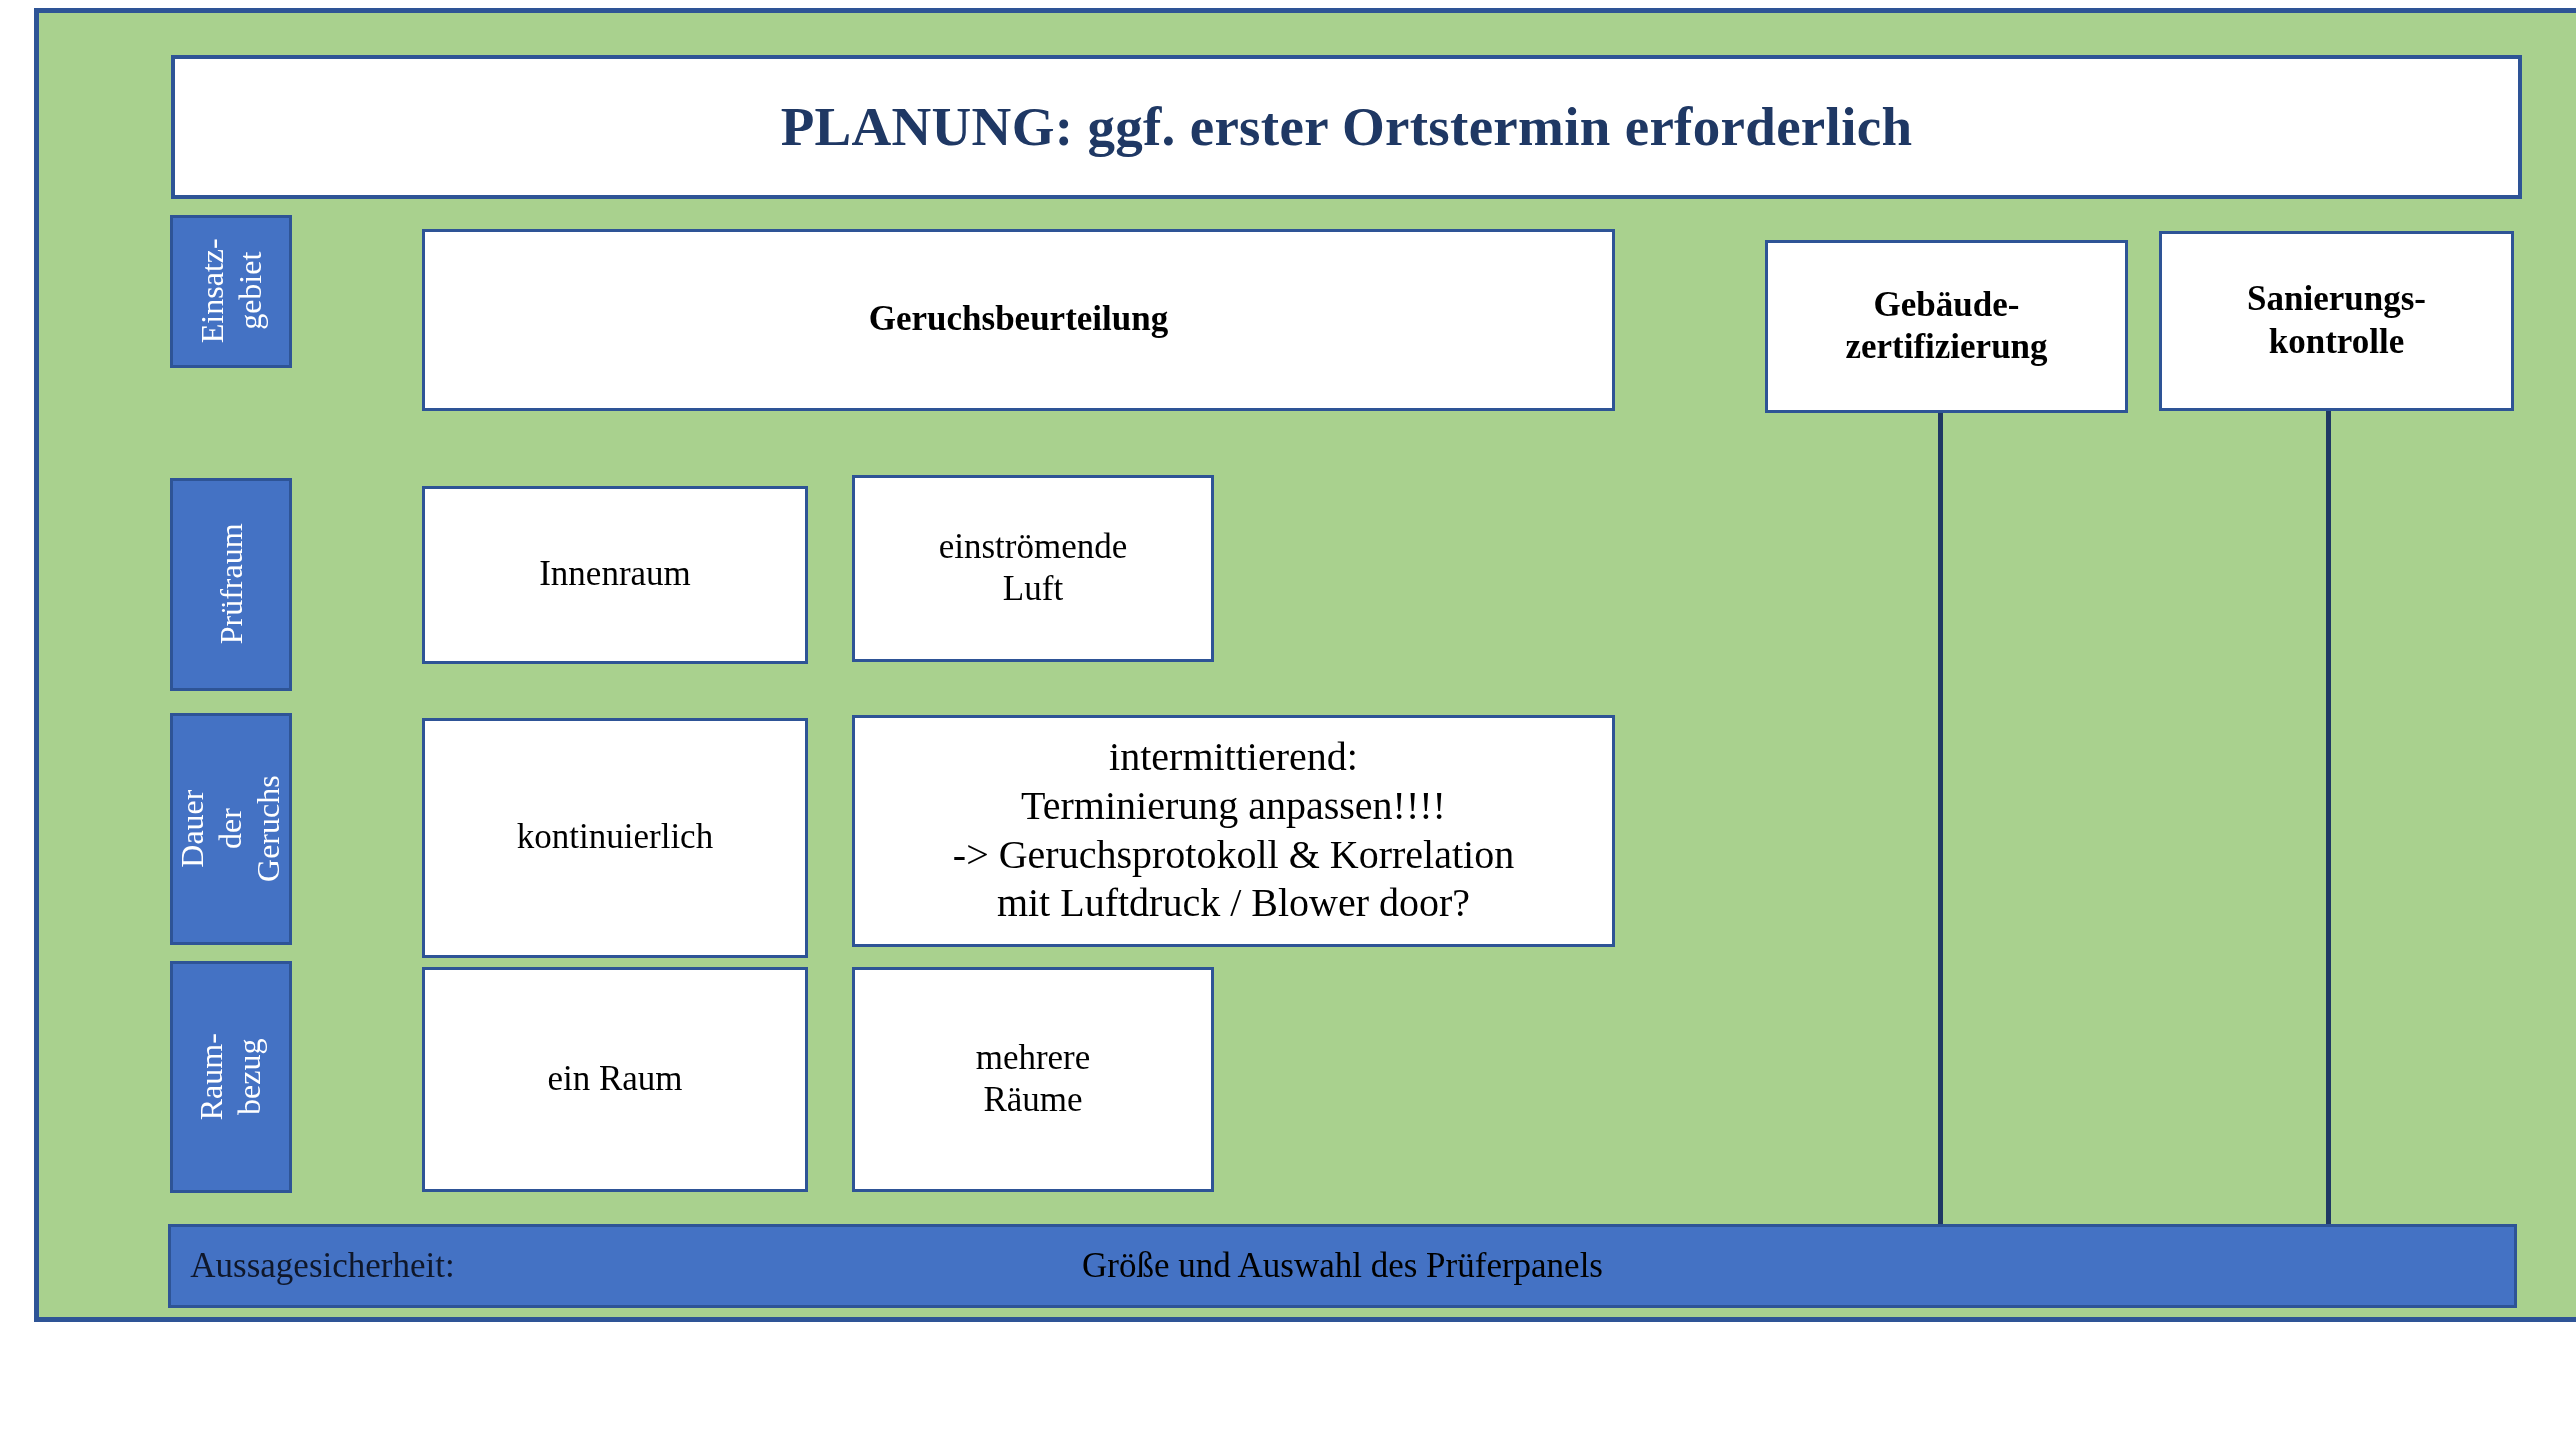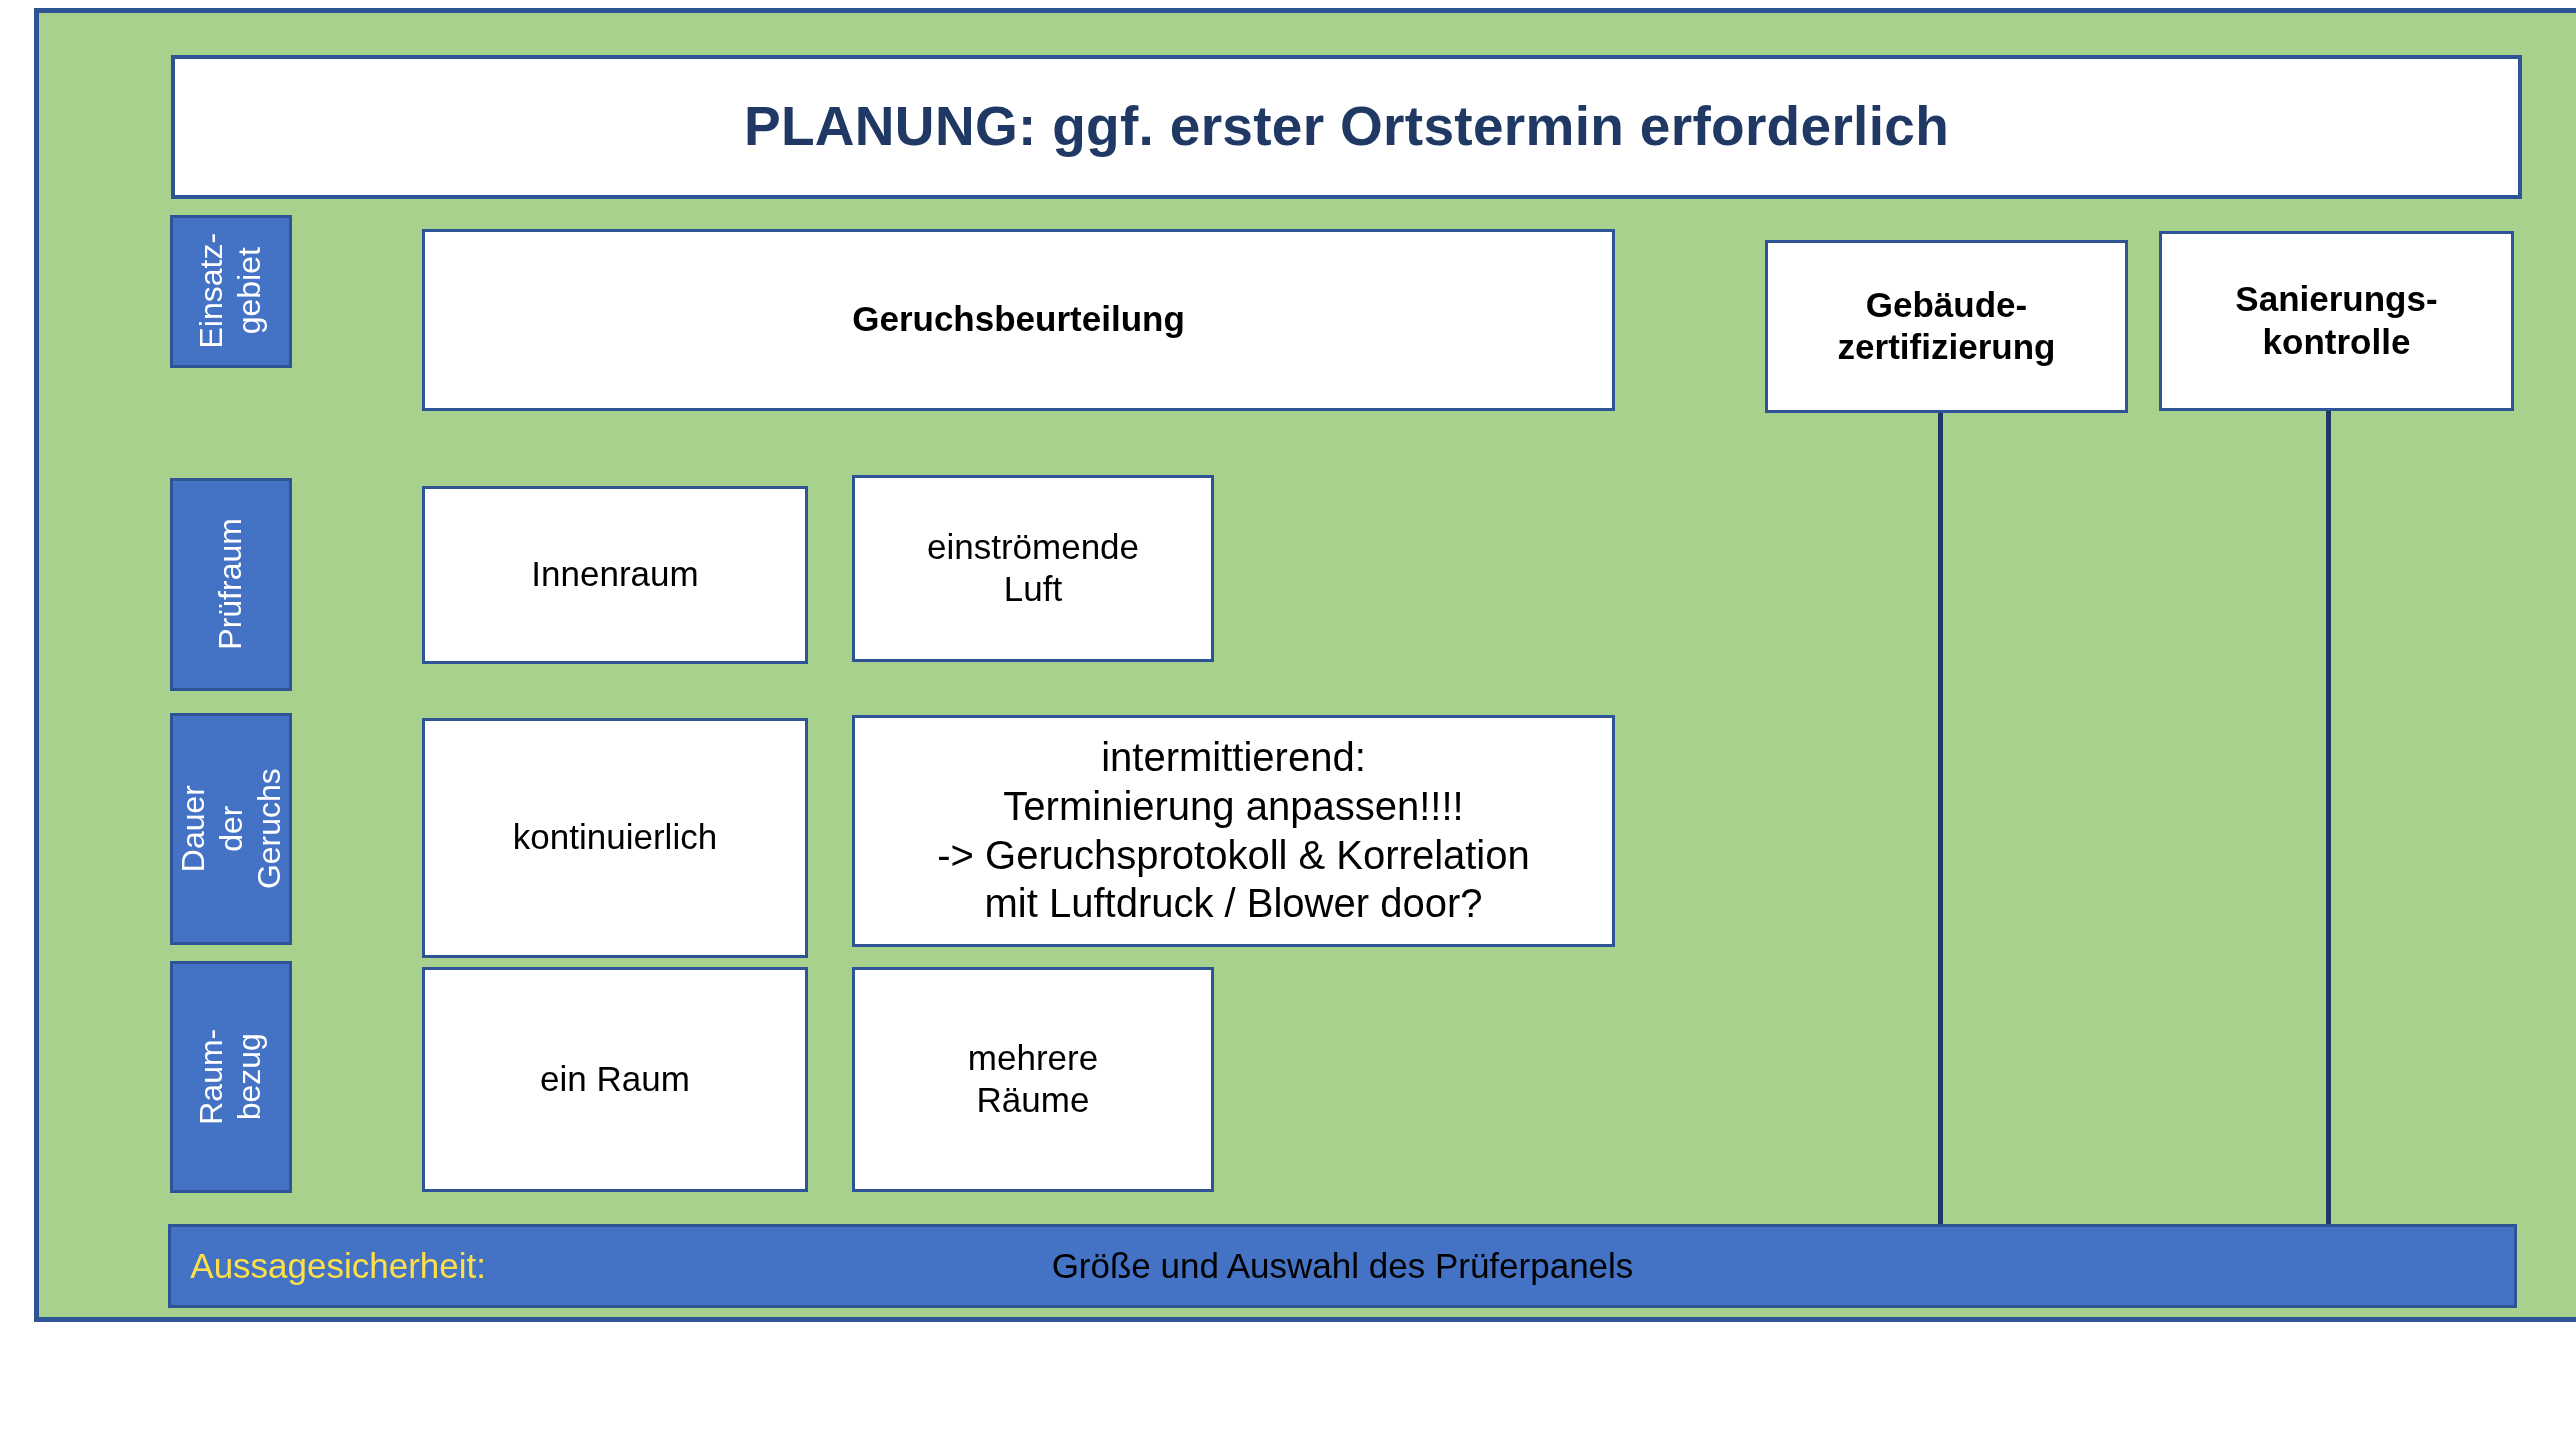--- a/index.html
+++ b/index.html
@@ -1,19 +1,19 @@
 <!DOCTYPE html>
 <html style="font-size:10.3px"><head>
 <meta charset="utf-8">
 <style>
   html,body{margin:0;padding:0;background:#ffffff;}
   body{width:2576px;height:1449px;overflow:hidden;
        font-family:"Liberation Sans","DejaVu Sans",sans-serif;}
 
-  #slide{position:relative;width:2576px;height:1339px;background:#ffffff;}
+  #slide{position:relative;width:2576px;height:1339px;background:#ffffff;font-family:Liberation Serif, serif;}
 
   
   .green-panel{
     position:absolute;left:34px;top:7.7px;width:2550px;height:1314px;
     background:#A9D18E;
     border-left:5.8px solid #2E5496;
     border-top:5.8px solid #2E5496;
     border-bottom:5.8px solid #2E5496;
     box-sizing:border-box;
   }
@@ -57,21 +57,21 @@
   
   .connector{position:absolute;background:#1F3864;width:5.2px;}
 
   
   #bottom-bar{
     position:absolute;left:129px;top:1211px;width:2349px;height:84px;
     background:#4472C4;border:3.2px solid #2E5496;box-sizing:border-box;
   }
   #bottom-bar .left-label{
     position:absolute;left:19.3px;top:50%;transform:translateY(-50%);
-    color:#fde047;font-size:35px;white-space:nowrap;
+    color:#0f172a;font-size:35px;white-space:nowrap;
   }
   #bottom-bar .center-label{
     position:absolute;left:0;right:0;top:50%;transform:translateY(-50%);
     color:#000000;font-size:35px;text-align:center;
   }
 </style>
 </head>
 <body>
 
 <div id="slide">

